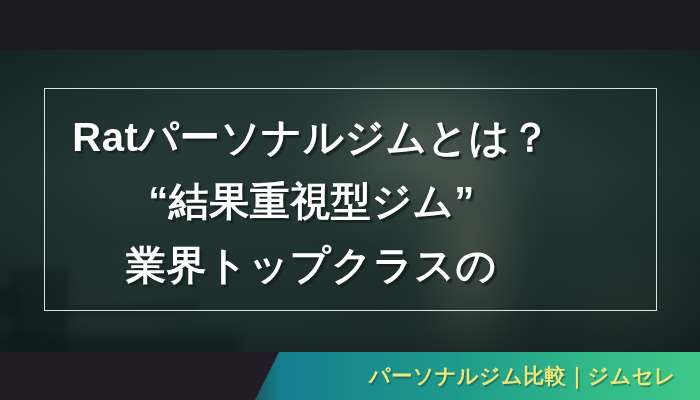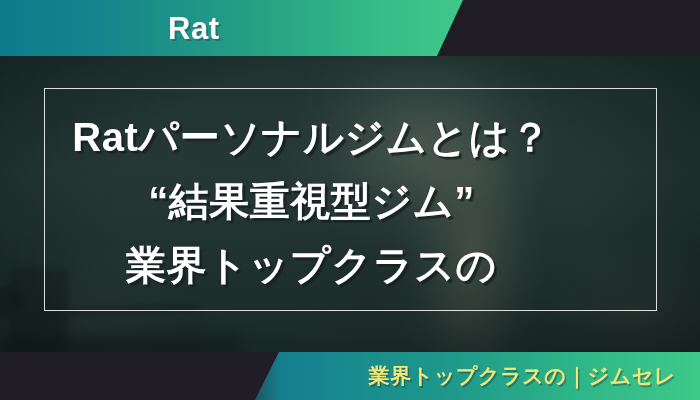--- a/index.html
+++ b/index.html
@@ -112,30 +112,26 @@
 
   <div class="photo">
     <div class="rig1"></div>
     <div class="rig3"></div>
     <div class="rig2"></div>
     <div class="rig4"></div>
     <div class="photo-tint"></div>
     <div class="photo-vig"></div>
   </div>
 
-  <div class="topbar">
-    <div class="topbar-green"></div>
-    <div class="topbar-title">Rat</div>
-  </div>
 
   <div class="frame"></div>
   <div class="headline">
     <div class="hl-line">Ratパーソナルジムとは？</div>
     <div class="hl-line">“結果重視型ジム”</div>
     <div class="hl-line">業界トップクラスの</div>
   </div>
 
   <div class="botbar">
     <div class="botbar-grad"></div>
-    <div class="botbar-text">業界トップクラスの｜ジムセレ</div>
+    <div class="botbar-text">パーソナルジム比較｜ジムセレ</div>
   </div>
 
 </div>
 
 </body></html>

